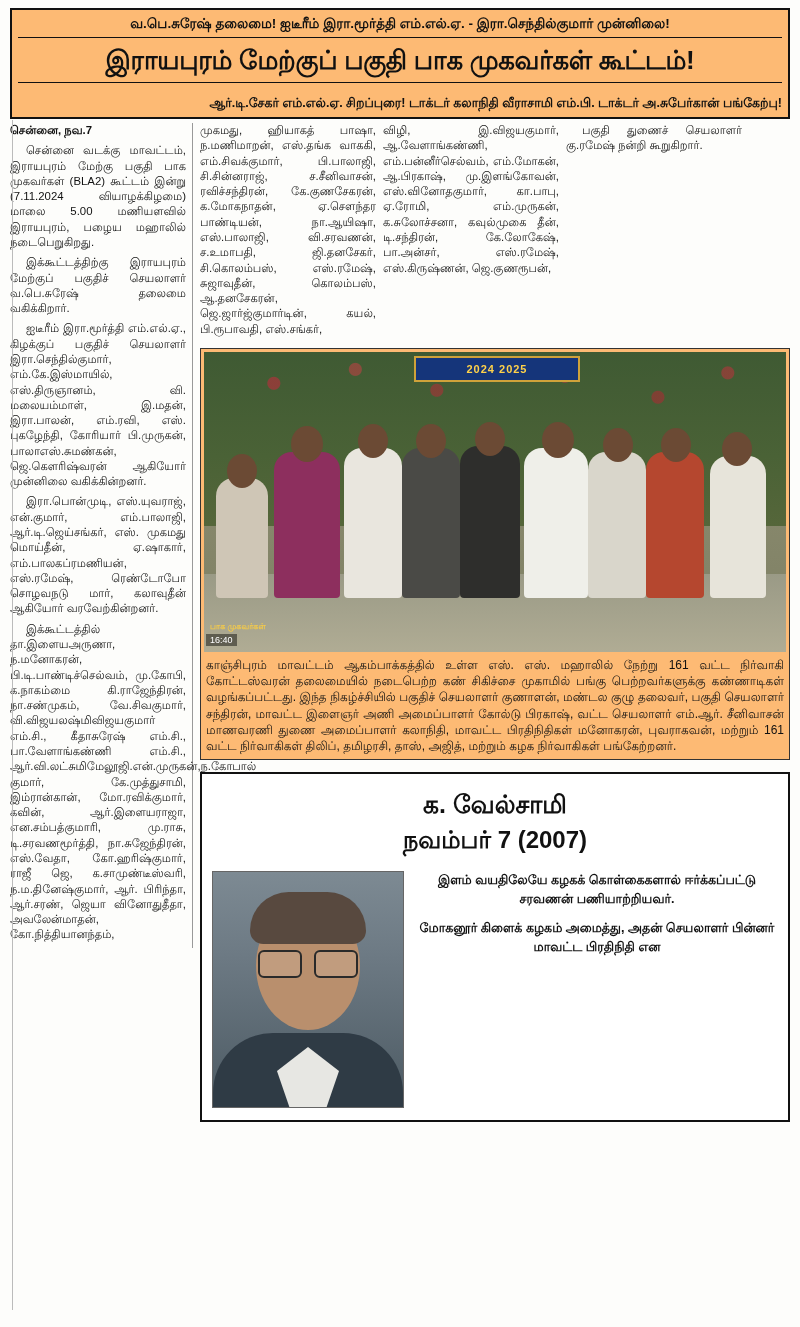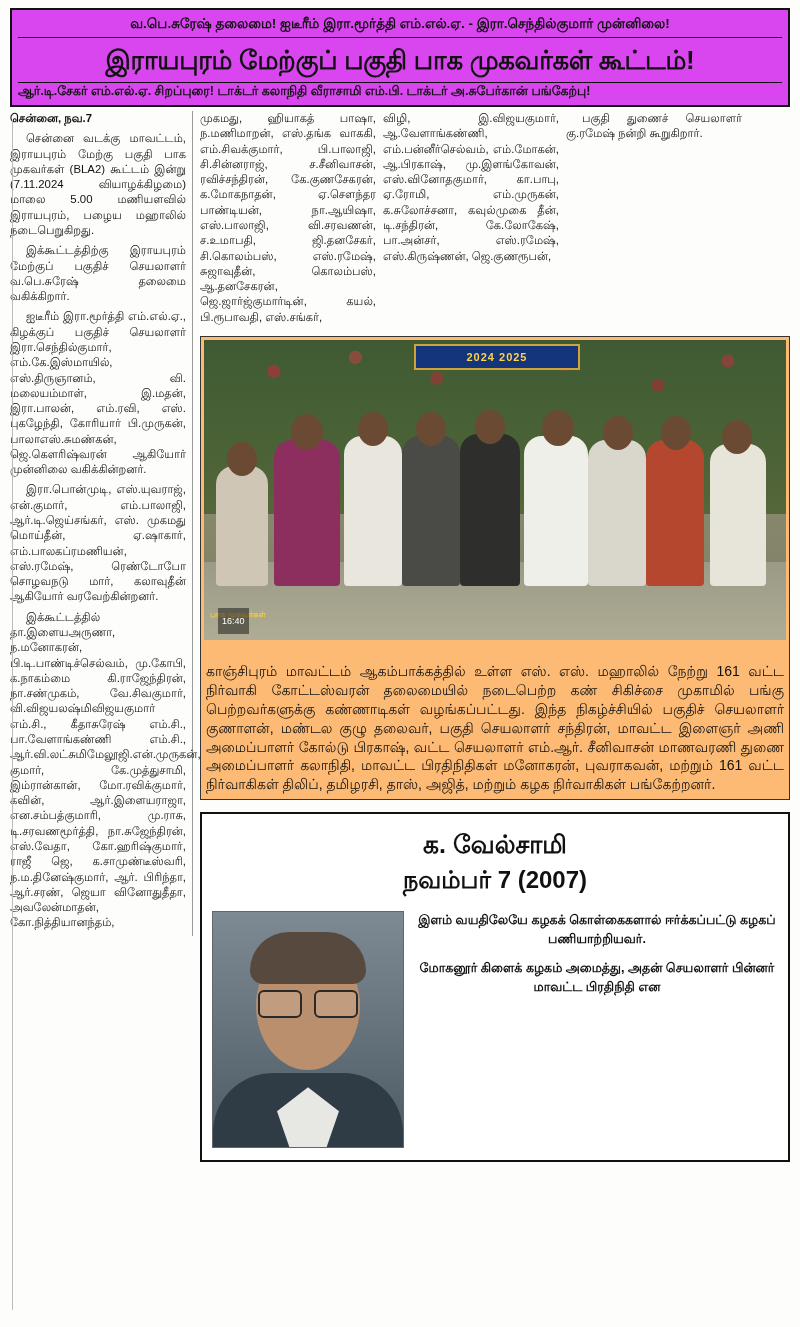--- a/index.html
+++ b/index.html
@@ -2,32 +2,32 @@
 <html><head>
 <meta charset="utf-8">
 <style>
   html,body{margin:0;padding:0;background:#d8d8d8;}
   body{font-family:"Liberation Sans", sans-serif;}
   .page{
     width:800px;min-height:1327px;background:#fdfdfb;position:relative;
     box-sizing:border-box;padding:8px 10px 10px 10px;
   }
   
-  .masthead{border:2px solid #111;padding:4px 6px 6px 6px;margin-bottom:4px;background:#d946ef;}
+  .masthead{border:2px solid #111;padding:4px 6px 6px 6px;margin-bottom:4px;background:#fdba74;}
   .mast-kicker{
     text-align:center;font-weight:bold;font-size:13.5px;line-height:1.25;
     color:#111;padding:2px 0 4px 0;border-bottom:1px solid #111;margin-bottom:4px;
   }
   .mast-title{
     text-align:center;font-weight:bold;font-size:26px;line-height:1.15;color:#111;
     padding:4px 0 6px 0;letter-spacing:-0.3px;
   }
   .mast-sub{
-    text-align:left;font-weight:bold;font-size:12.5px;line-height:1.3;color:#111;
-    border-top:1px solid #111;padding-top:0;
+    text-align:right;font-weight:bold;font-size:12.5px;line-height:1.3;color:#111;
+    border-top:1px solid #111;padding-top:12px;
   }
   
   .body-grid{display:flex;gap:7px;align-items:flex-start;}
   .col{font-size:11.4px;line-height:1.34;color:#111;text-align:justify;}
   .col.narrow{width:176px;border-right:1px solid #999;padding-right:6px;}
   .col.c2{width:176px;}
   .col.c3{width:176px;}
   .col.c4{width:176px;}
   .col p{margin:0 0 5px 0;text-indent:16px;}
   .col p.noind{text-indent:0;}
@@ -65,27 +65,27 @@
     background:linear-gradient(180deg,#9a9a86 0%,#b0ac94 100%);
   }
   .photo .crowd{position:absolute;left:0;bottom:18%;right:0;height:52%;}
   .photo .p{
     position:absolute;bottom:0;border-radius:18px 18px 4px 4px;
   }
   .photo .head{
     position:absolute;border-radius:50%;background:#6b4a34;
   }
   .photo .ts{
-    position:absolute;left:14px;bottom:6px;background:rgba(0,0,0,.45);
-    color:#fff;font-size:9px;padding:8px 4px;
+    position:absolute;left:2px;bottom:6px;background:rgba(0,0,0,.45);
+    color:#fff;font-size:9px;padding:1px 4px;
   }
   .photo .wm{
     position:absolute;left:6px;bottom:20px;color:#f2c94c;font-size:8px;font-weight:bold;
   }
-  .caption{font-size:14px;line-height:1.35;text-align:justify;color:#111;padding:22px 2px 2px 2px;}
+  .caption{font-size:12px;line-height:1.35;text-align:justify;color:#111;padding:5px 2px 2px 2px;}
   
   .memorial{border:2px solid #111;margin-top:6px;background:#fff;}
   .memorial-head{
     background:#111;color:#fff;text-align:center;font-weight:bold;font-size:21px;
     padding:9px 4px;letter-spacing:.5px;
   }
   .memorial-name{
     text-align:center;font-weight:bold;font-size:25px;color:#111;padding:16px 4px 2px 4px;
   }
   .memorial-date{
@@ -212,21 +212,21 @@
             <div class="body"></div>
             <div class="shirt"></div>
             <div class="face"></div>
             <div class="hair"></div>
             <div class="glass">
                 <i class="l"></i>
                 <i class="r"></i>
               </div>
           </div>
           <div class="memorial-text">
-            <p>இளம் வயதிலேயே கழகக் கொள்கைகளால் ஈர்க்கப்பட்டு கழகப் பணியாற்றியவர்.</p>
+            <p>இளம் வயதிலேயே கழகக் கொள்கைகளால் ஈர்க்கப்பட்டு சரவணன் பணியாற்றியவர்.</p>
             <p>மோகனூர் கிளைக் கழகம் அமைத்து, அதன் செயலாளர் பின்னர் மாவட்ட பிரதிநிதி என</p>
           </div>
         </div>
       </div>
 
     </div>
   </div>
 </div>
 
 </body></html>

